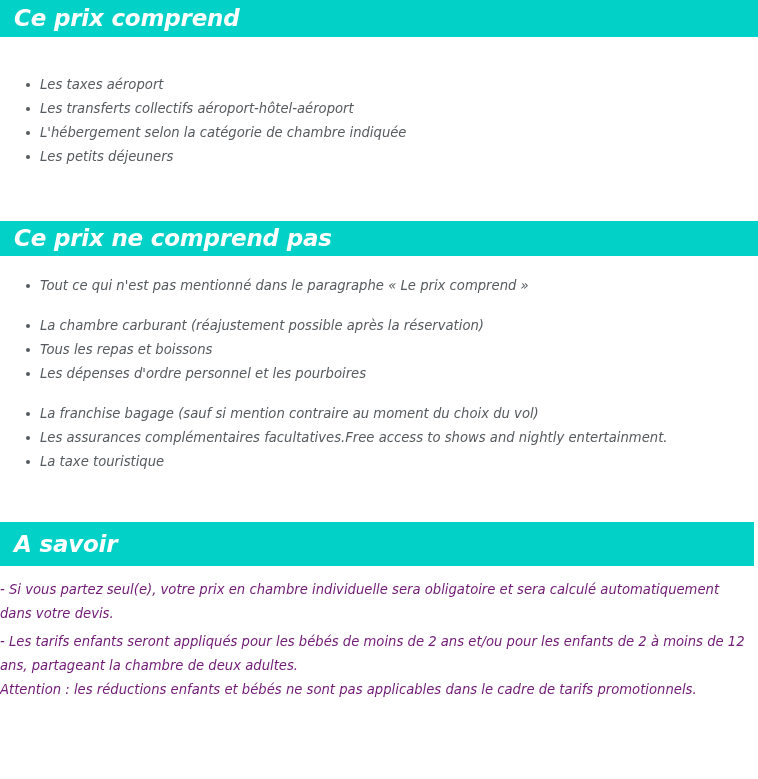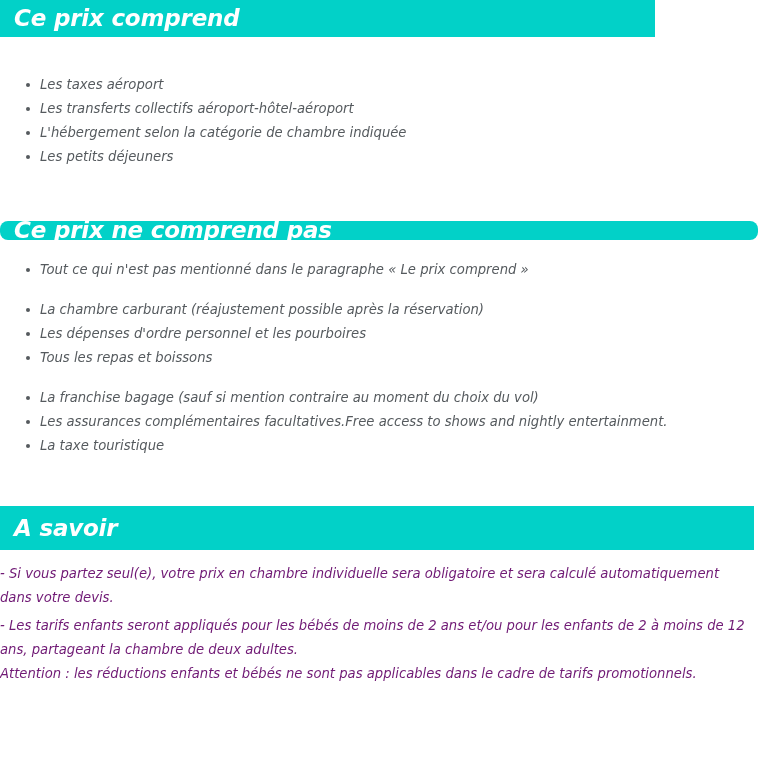--- a/index.html
+++ b/index.html
@@ -35,22 +35,22 @@
     font-style: italic;
     font-weight: bold;
     font-size: 23px;
     line-height: 1;
     letter-spacing: -0.2px;
     color: #ffffff;
     padding-left: 14px;
     white-space: nowrap;
   }
 
-  #bar-1 { width: 655px; height: 37px; }
-  #bar-2 { width: 758px; height: 19px; border-radius: 8px; }
+  #bar-1 { width: 758px; height: 37px; }
+  #bar-2 { width: 758px; height: 35px; }
   #bar-3 { width: 754px; height: 44px; }
 
   
   .section-body {
     box-sizing: border-box;
     padding: 0;
     color: #555a5e;
   }
 
   ul.bullets {
@@ -132,22 +132,22 @@
     <div class="gap-18"></div>
 
     <ul class="bullets">
       <li>Tout ce qui n'est pas mentionné dans le paragraphe « Le prix comprend »</li>
     </ul>
 
     <div class="gap-16"></div>
 
     <ul class="bullets">
       <li>La chambre carburant (réajustement possible après la réservation)</li>
+      <li>Tous les repas et boissons</li>
       <li>Les dépenses d'ordre personnel et les pourboires</li>
-      <li>Tous les repas et boissons</li>
     </ul>
 
     <div class="gap-16"></div>
 
     <ul class="bullets">
       <li>La franchise bagage (sauf si mention contraire au moment du choix du vol)</li>
       <li>Les assurances complémentaires facultatives.Free access to shows and nightly entertainment.</li>
       <li>La taxe touristique</li>
     </ul>
   </div>

